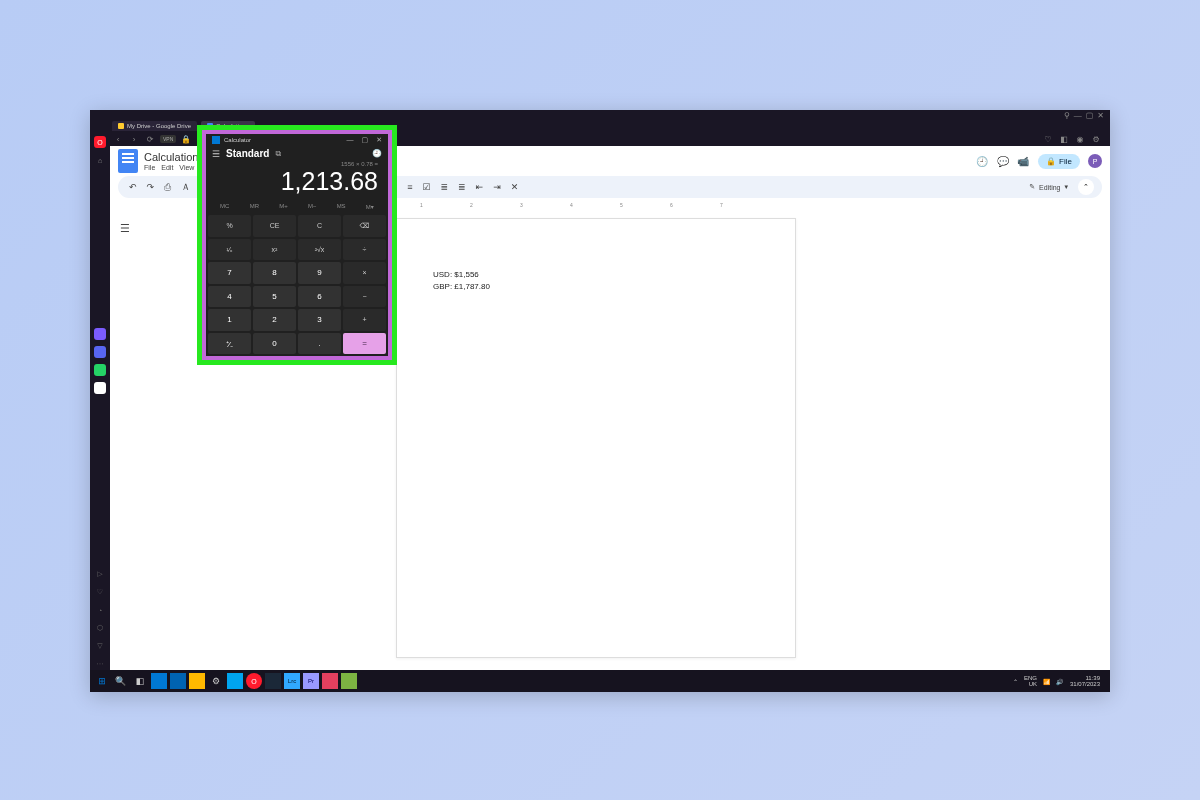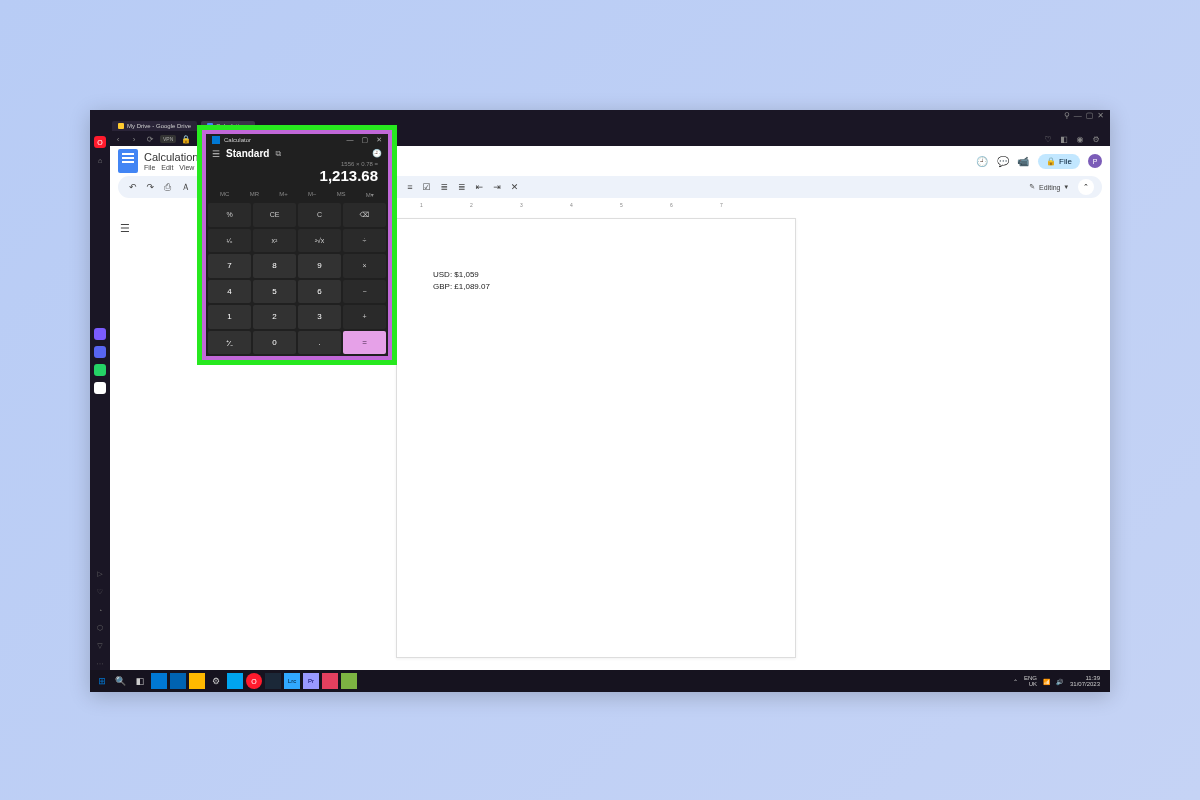--- a/index.html
+++ b/index.html
@@ -52,21 +52,21 @@
 .calc-titlebar{height:12px;display:flex;align-items:center;padding:0 6px;gap:4px}
 .calc-titlebar .ct-icon{width:8px;height:8px;background:#0078d4;font-size:5px}
 .calc-titlebar .ct-text{font-size:6px;color:#ccc}
 .calc-titlebar .ct-ctrls{margin-left:auto;display:flex;gap:8px;font-size:7px;color:#aaa}
 .calc-mode{display:flex;align-items:center;padding:2px 6px;gap:6px}
 .hamburger{color:#ccc;font-size:9px;cursor:pointer}
 .mode-text{color:#fff;font-size:10px;font-weight:600}
 .mode-icon{color:#aaa;font-size:8px;cursor:pointer}
 .history-icon{margin-left:auto;color:#aaa;font-size:8px;cursor:pointer}
 .calc-expr{text-align:right;padding:0 10px;font-size:6px;color:#888}
-.calc-result{text-align:right;padding:0 10px 4px;font-size:15px;color:#fff;font-weight:700}
+.calc-result{text-align:right;padding:0 10px 4px;font-size:25px;color:#fff;font-weight:400}
 .mem-row{display:flex;justify-content:space-around;padding:2px 4px}
 .mem-btn{font-size:6px;color:#888;cursor:pointer;padding:1px 2px}
 .keypad{flex:1;display:grid;grid-template-columns:repeat(4,1fr);grid-auto-rows:1fr;gap:2px;padding:2px}
 .key{background:#323232;color:#fff;font-size:8px;display:flex;align-items:center;justify-content:center;cursor:pointer;border-radius:2px}
 .key.fn{background:#2a2a2a;color:#ccc;font-size:7px}
 .key.eq{background:#e6a1e8;color:#3a2040}
 </style>
 </head>
 <body>
 
@@ -187,22 +187,22 @@
       <span class="mark" style="left:560px">6</span>
       <span class="mark" style="left:610px">7</span>
     </div>
 
     <span class="outline-btn">☰</span>
 
     <div class="vruler"></div>
 
     <div class="page">
       <div class="page-content">
-        <div>USD: $1,059</div>
-        <div>GBP: £1,089.07</div>
+        <div>USD: $1,556</div>
+        <div>GBP: £1,787.80</div>
       </div>
     </div>
   </div>
 
   <div class="taskbar">
     <div class="tb-icon" style="color:#0078d4">⊞</div>
     <div class="tb-icon" style="color:#ccc">🔍</div>
     <div class="tb-icon" style="color:#ccc">◧</div>
     <div class="tb-icon" style="background:#0078d4"></div>
     <div class="tb-icon" style="background:#0063b1"></div>

